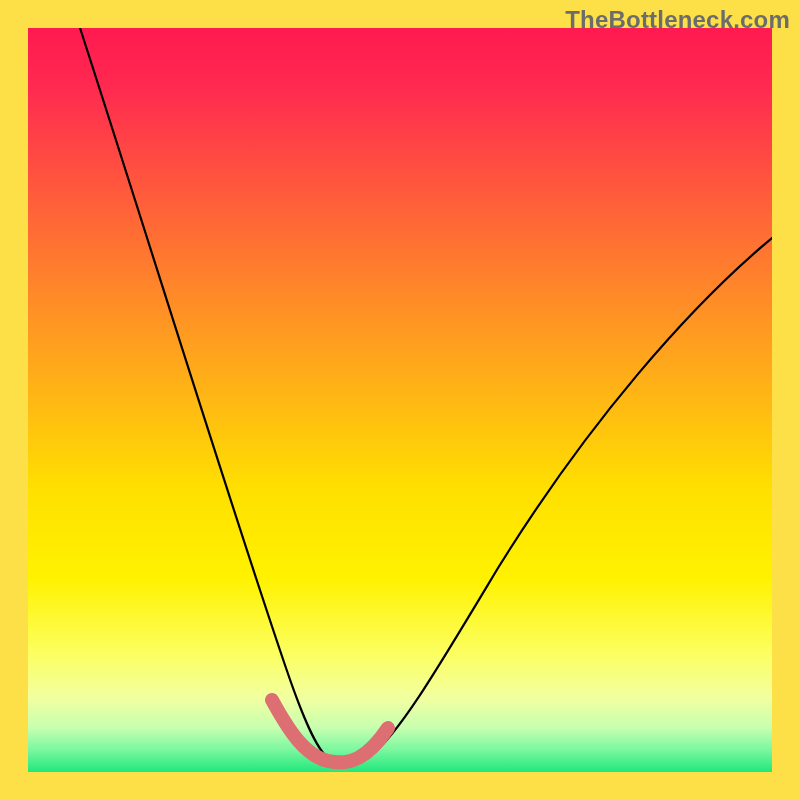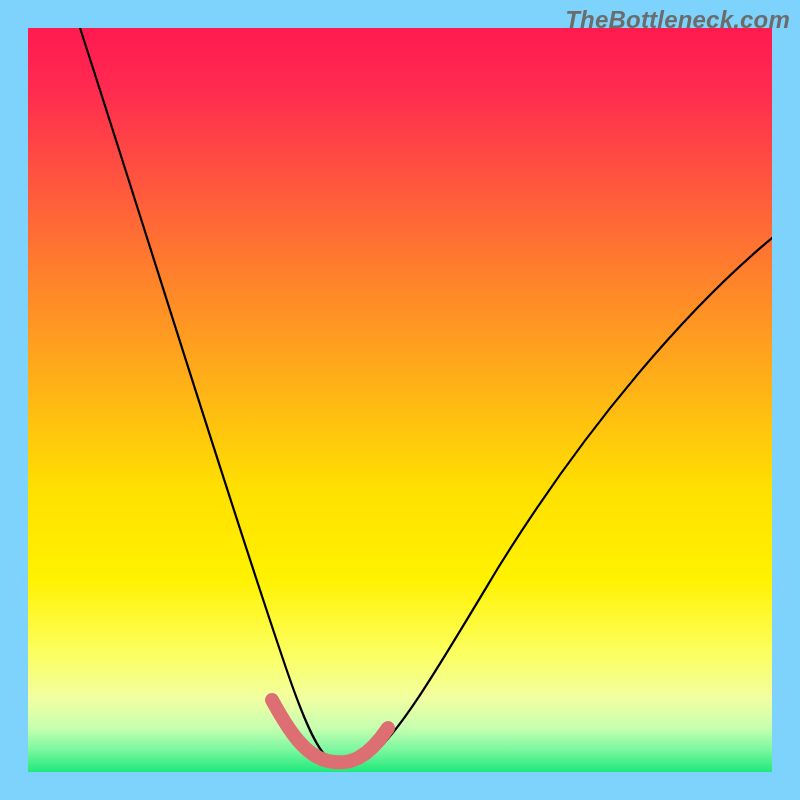--- a/index.html
+++ b/index.html
@@ -1,22 +1,21 @@
 <!DOCTYPE html>
 <html><head>
 <meta charset="utf-8">
 <style>
   * { margin: 0; padding: 0; box-sizing: border-box; }
   html, body { width: 800px; height: 800px; overflow: hidden; background: #000; }
   .frame {
     position: relative;
     width: 800px;
     height: 800px;
-    background: #7dd3fc;
-    font-style: italic;
+    background: #fde047;
   }
   .plot-area {
     position: absolute;
     left: 28px;
     top: 28px;
     width: 744px;
     height: 744px;
     background: linear-gradient(to bottom,
       #ff1a50 0%,
       #ff2a50 8%,

